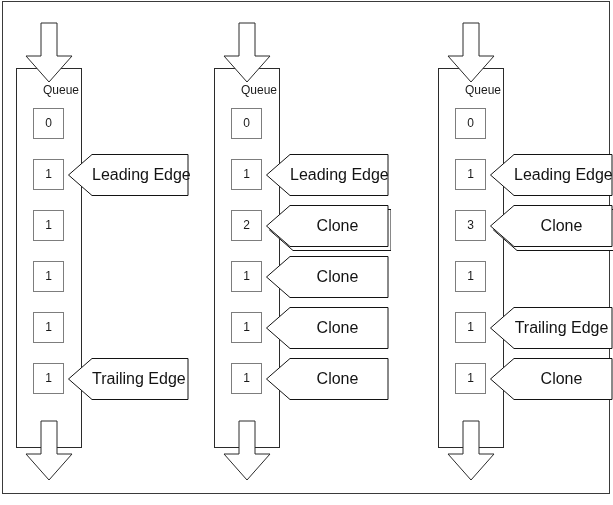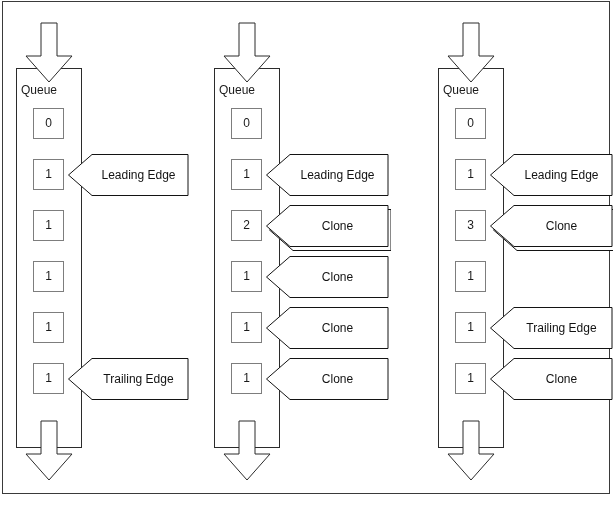--- a/index.html
+++ b/index.html
@@ -41,21 +41,21 @@
     height: 380px;
     border: 1px solid #2b2b2b;
     box-sizing: border-box;
     background: transparent;
   }
   .queue-label {
     position: absolute;
     left: 21px;
     top: 83px;
     width: 58px;
-    text-align: left;
+    text-align: right;
     font-size: 12px;
     color: #1a1a1a;
     line-height: 14px;
     white-space: nowrap;
   }
   
   .cell {
     position: absolute;
     left: 33px;
     width: 31px;
@@ -86,21 +86,21 @@
   }
   .callout svg { display: block; position: absolute; left: 0; top: 0; }
   .callout .callout-text {
     position: absolute;
     left: 24px;
     right: 6px;
     top: 0;
     height: 54px;
     line-height: 42px;
     text-align: center;
-    font-size: 12px;
+    font-size: 16px;
     color: #131313;
     white-space: nowrap;
     pointer-events: none;
   }
 </style>
 </head>
 <body>
 
 <div id="canvas">
   <div class="page-border"></div>

